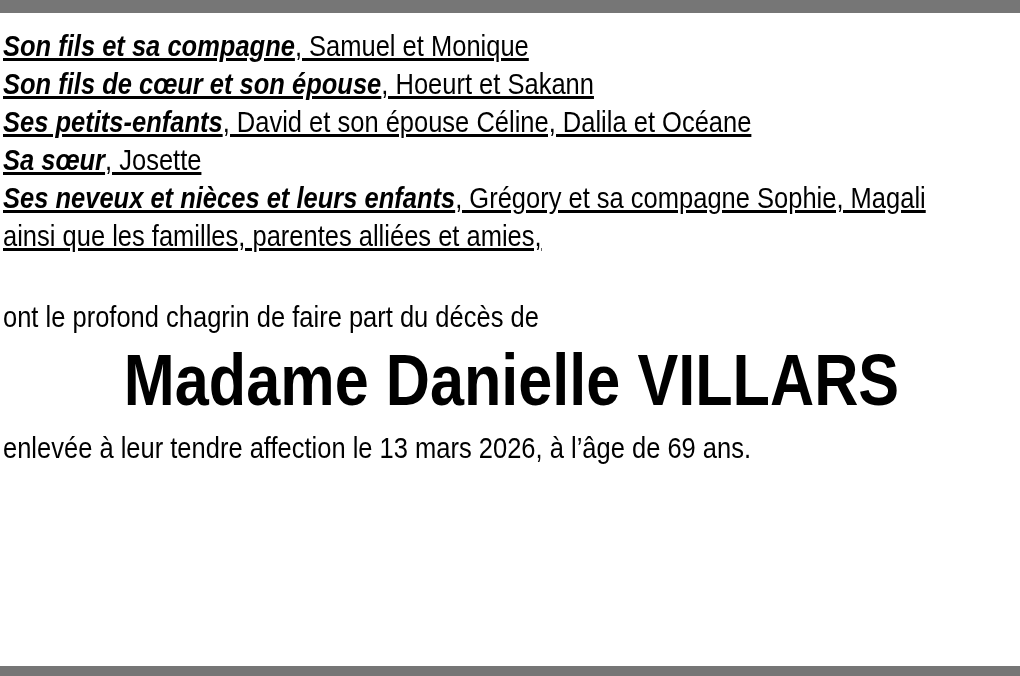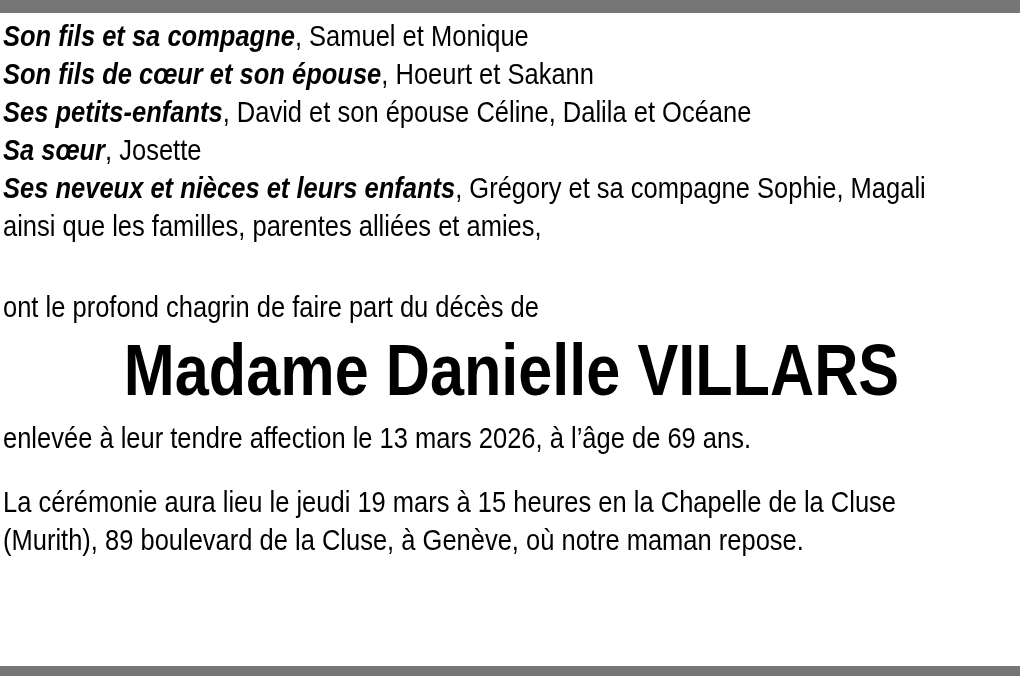--- a/index.html
+++ b/index.html
@@ -32,21 +32,21 @@
     line-height: 38px;
     white-space: nowrap;
     transform: scaleX(0.85);
     transform-origin: 0 50%;
   }
   .em {
     font-style: italic;
     font-weight: 700;
   }
 
-  .intro { margin-top: 17px; }
+  .intro { margin-top: 27px; text-decoration: underline; }
   .announcement { margin-top: 43px; }
 
   .title {
     margin-top: 8px;
     font-size: 72px;
     font-weight: 700;
     line-height: 72px;
     text-align: center;
     white-space: nowrap;
     transform: scaleX(0.85);
@@ -72,21 +72,17 @@
     <div class="line"><span class="em">Ses neveux et nièces et leurs enfants</span><span>, Grégory et sa compagne Sophie, Magali</span></div>
     <div class="line"><span>ainsi que les familles, parentes alliées et amies,</span></div>
   </div>
 
   <div class="line announcement">ont le profond chagrin de faire part du décès de</div>
 
   <div class="title">Madame Danielle VILLARS</div>
 
   <div class="line death-line">enlevée à leur tendre affection le 13 mars 2026, à l’âge de 69 ans.</div>
 
-  <div class="ceremony">
-    <div class="line">La cérémonie aura lieu le jeudi 19 mars à 15 heures en la Chapelle de la Cluse</div>
-    <div class="line">(Murith), 89 boulevard de la Cluse, à Genève, où notre maman repose.</div>
-  </div>
 
 
 </div>
 
 <div class="bar bar-bottom"></div>
 
 </body></html>

